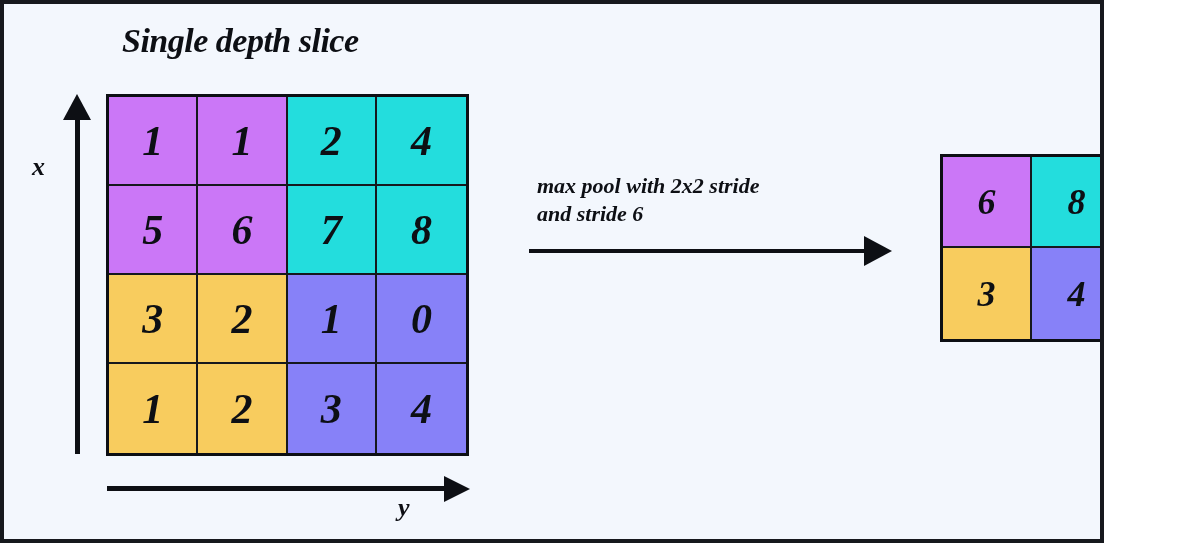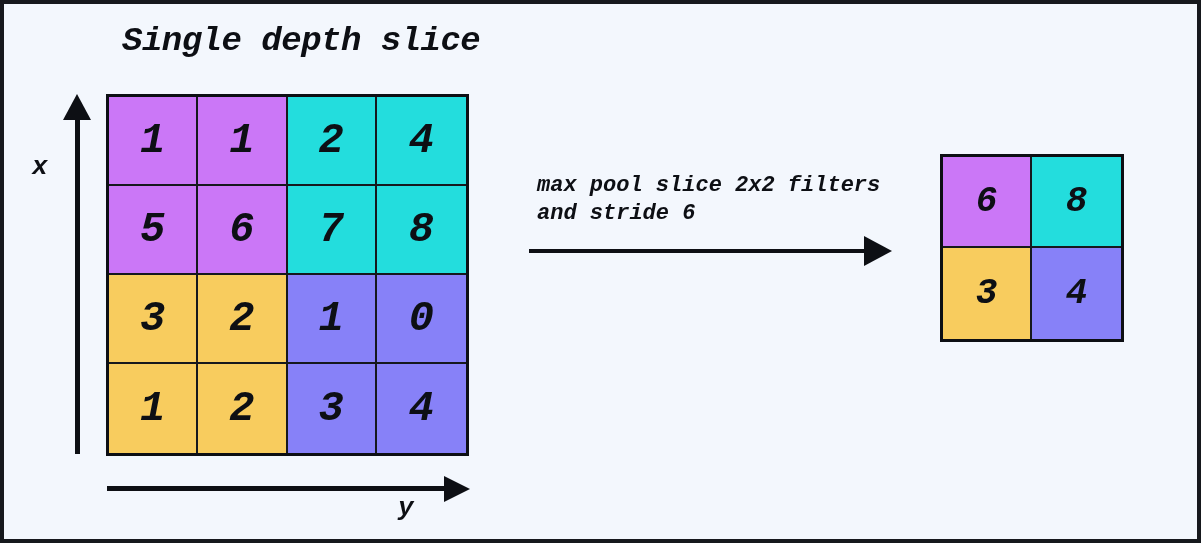--- a/index.html
+++ b/index.html
@@ -2,27 +2,27 @@
 <html><head>
 <meta charset="utf-8">
 <style>
   html, body {
     margin: 0;
     padding: 0;
     background: #ffffff;
   }
   #canvas {
     position: relative;
-    width: 1201px;
+    width: 1104px;
     height: 543px;
     background: #f3f7fd;
     box-sizing: border-box;
     border: 4px solid #16181d;
     overflow: hidden;
-    font-family: Liberation Mono, monospace;
+    font-family: Liberation Serif, serif;
   }
 
   
   #slice-title {
     position: absolute;
     left: 118px;
     top: 18px;
     font-size: 34px;
     font-weight: bold;
     font-style: italic;
@@ -227,21 +227,21 @@
       </div>
       <div class="cell" style="background: rgb(135, 129, 248);">
         <span>3</span>
       </div>
       <div class="cell" style="background: rgb(135, 129, 248);">
         <span>4</span>
       </div>
     </div>
 
   <div id="transform-text">
-    <div>max pool slice 2x2 filters</div>
+    <div>max pool with 2x2 stride</div>
     <div>and stride 6</div>
   </div>
   <div id="transform-arrow-shaft"></div>
   <div id="transform-arrow-head"></div>
 
   <div id="output-grid">
       <div class="cell" style="background: rgb(203, 119, 247);">
         <span>6</span>
       </div>
       <div class="cell" style="background: rgb(35, 221, 221);">

